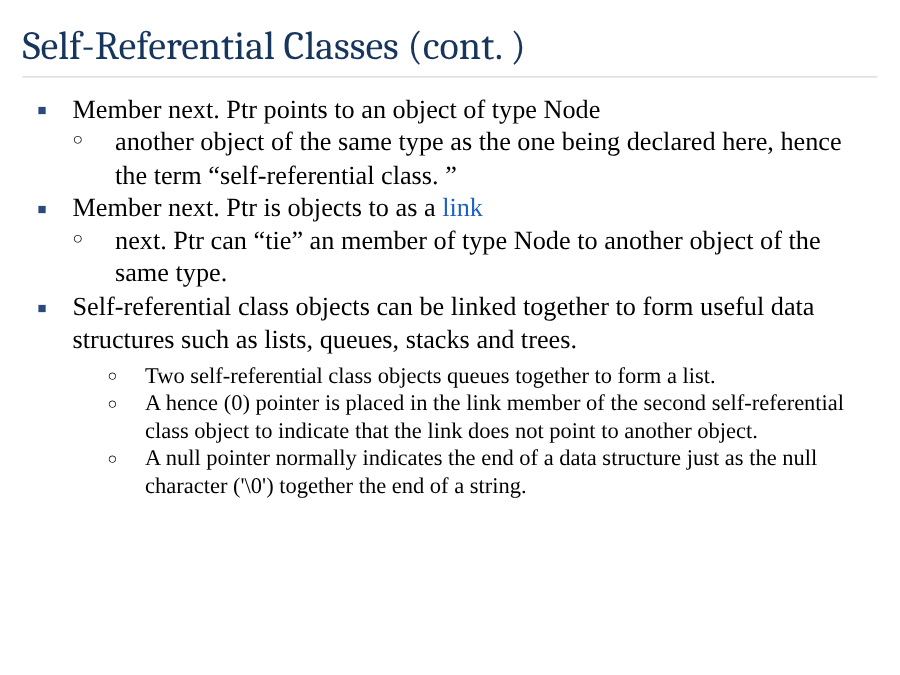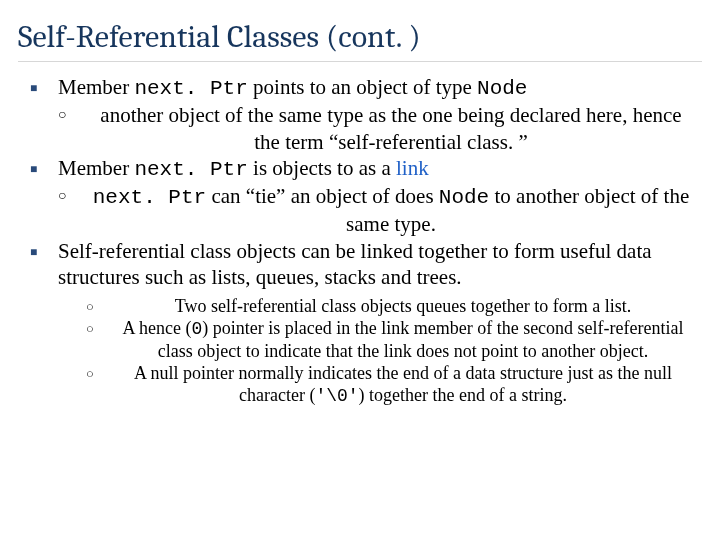--- a/index.html
+++ b/index.html
@@ -55,36 +55,35 @@
   }
   .l2 .b2 {
     font-size: 14px;
     width: 34px;
     flex: 0 0 34px;
     padding-top: 4px;
     color: #000;
   }
   .l2 .t2 {
     flex: 1;
-    text-align: center;
   }
   .sub {
     padding-left: 28px;
     font-size: 18px;
     line-height: 1.22;
     margin-top: 6px;
   }
   .sub .l2 .b2 {
     font-size: 13px;
     width: 30px;
     flex: 0 0 30px;
     padding-top: 3px;
   }
   .mono {
-    font-family: Liberation Mono, monospace;
+    font-family: Liberation Serif, serif;
   }
   .link {
     color: #1f60c7;
     text-align: right;
   }
 </style>
 </head>
 <body>
 <div class="slide">
 
@@ -106,21 +105,21 @@
 
     <div class="l1">
       <div class="b1">■</div>
       <div class="t1">
         <span>Member </span><span class="mono">next. Ptr</span><span> is objects to as a </span><span class="link">link</span>
       </div>
     </div>
     <div class="l2">
       <div class="b2">○</div>
       <div class="t2">
-        <span class="mono">next. Ptr</span><span> can “tie” an object of does </span><span class="mono">Node</span><span> to another object of the same type.</span>
+        <span class="mono">next. Ptr</span><span> can “tie” an member of type </span><span class="mono">Node</span><span> to another object of the same type.</span>
       </div>
     </div>
 
     <div class="l1">
       <div class="b1">■</div>
       <div class="t1">Self-referential class objects can be linked together to form useful data structures such as lists, queues, stacks and trees.</div>
     </div>
 
     <div class="sub">
       <div class="l2">

